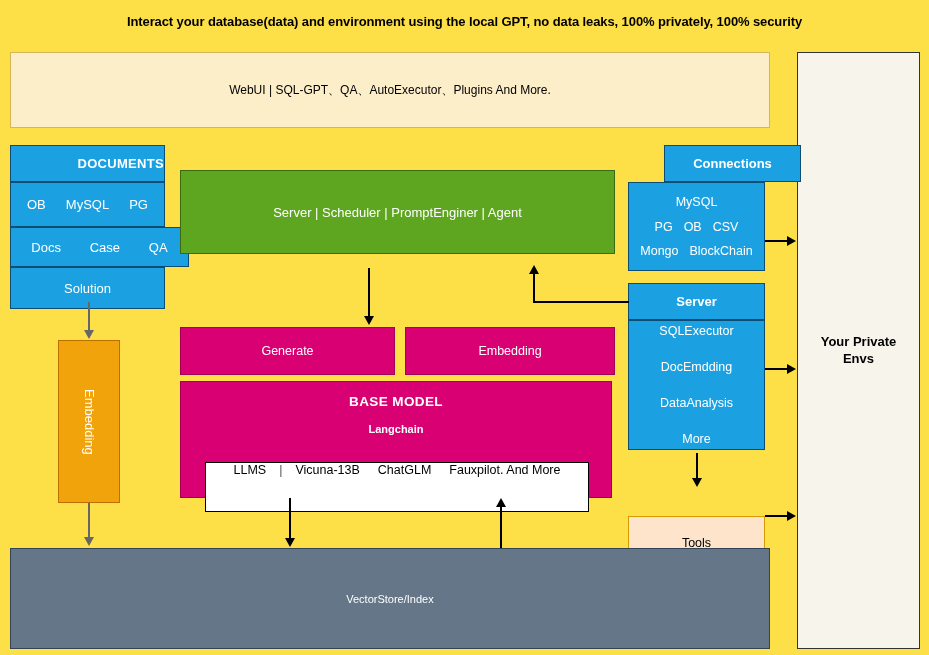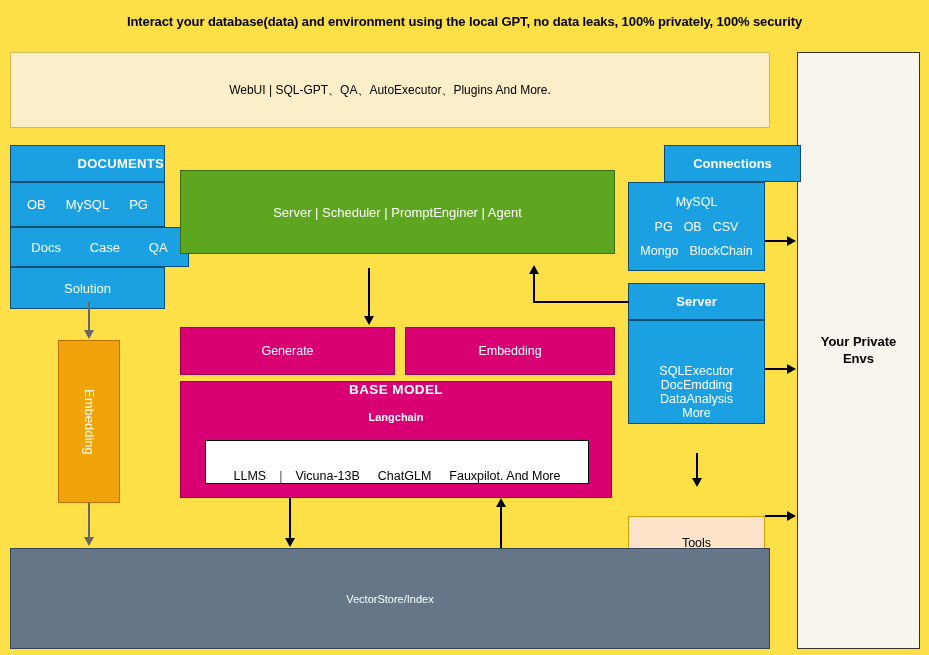--- a/index.html
+++ b/index.html
@@ -156,24 +156,24 @@
     top: 283px;
     width: 137px;
     height: 37px;
     font-size: 13px;
     font-weight: bold;
   }
   #plugins-body {
     left: 628px;
     top: 320px;
     width: 137px;
-    height: 104px;
+    height: 130px;
     font-size: 12.5px;
     flex-direction: column;
-    justify-content: flex-end;
+    justify-content: space-between;
     padding: 3px 0;
   }
 
   
   #embedding-vertical {
     left: 58px;
     top: 340px;
     width: 62px;
     height: 163px;
     background: #f0a30a;
@@ -207,44 +207,45 @@
     height: 48px;
     font-size: 12.5px;
   }
   #base-model-box {
     left: 180px;
     top: 381px;
     width: 432px;
     height: 117px;
     flex-direction: column;
     justify-content: flex-start;
+    padding-top: 12px;
     box-sizing: border-box;
   }
   #base-model-title {
     font-size: 13.5px;
     font-weight: bold;
     letter-spacing: 0.4px;
   }
   #base-model-sub {
     font-size: 11px;
     font-weight: bold;
     margin-top: 14px;
   }
   #llms-strip {
     position: absolute;
     left: 24px;
-    top: 58px;
+    top: 80px;
     width: 384px;
-    height: 44px;
+    height: 50px;
     background: #ffffff;
     border: 1px solid #000000;
     color: #000000;
     font-size: 12.5px;
     display: flex;
-    align-items: flex-end;
+    align-items: flex-start;
     justify-content: center;
     gap: 0;
     box-sizing: border-box;
   }
   .llms-seg { padding: 0 9px; }
   .llms-div { padding: 0 4px; color: #555; }
 
   
   #tools-box {
     left: 628px;

